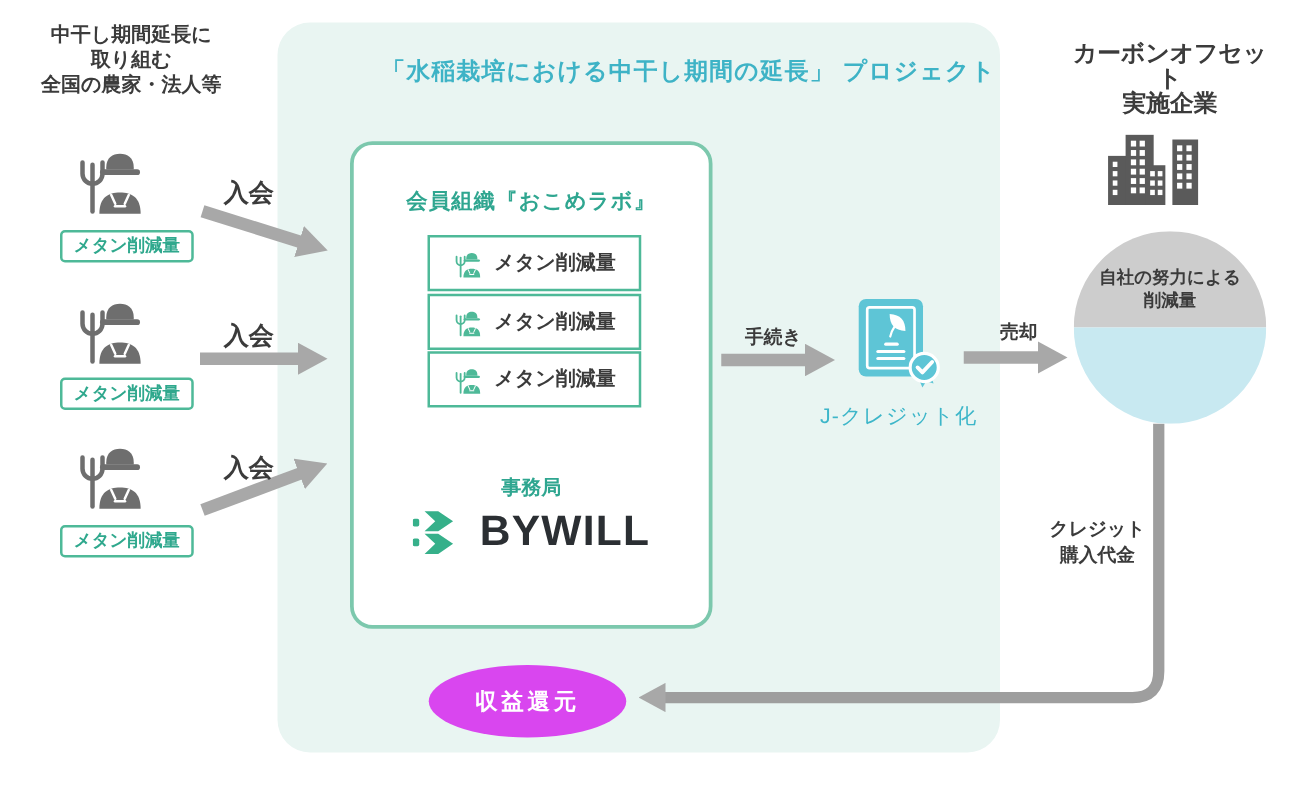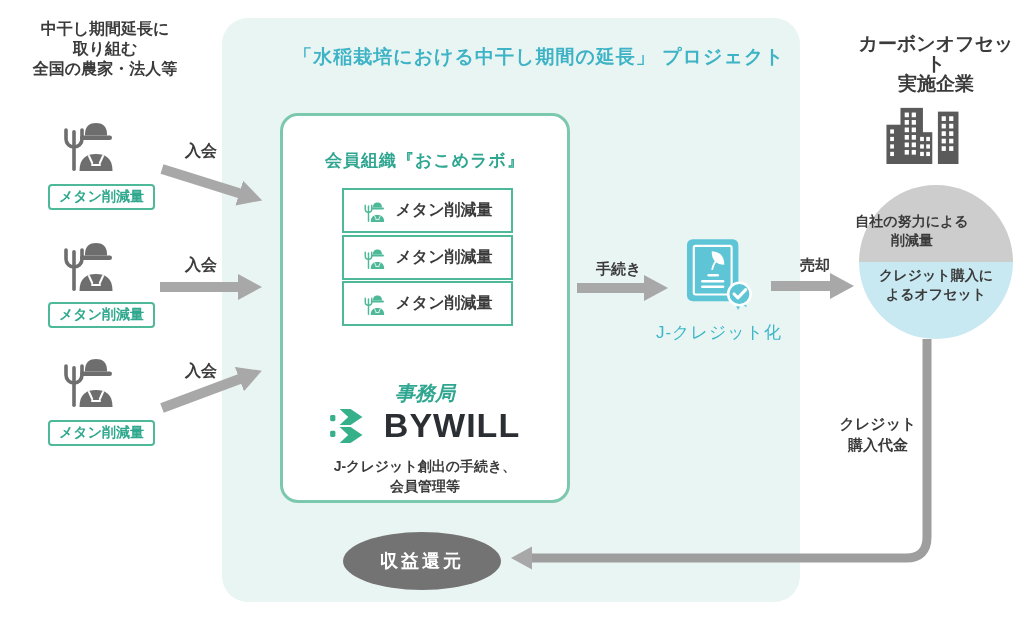--- a/index.html
+++ b/index.html
@@ -7,57 +7,57 @@
   #canvas{position:relative;width:1032px;height:632px;background:#fff;overflow:hidden;}
   .abs{position:absolute;}
   .pre{white-space:pre-line;}
   .center{text-align:center;}
 
   
   .group-header{left:15px;top:19px;width:180px;font-size:16px;line-height:20px;font-weight:bold;font-family:Liberation Serif, serif;}
   .farmer-lg{width:64px;height:64px;color:#6e6e6e;}
   .badge{left:48px;background:#fff;border:2px solid #4eb998;border-radius:4px;
          padding:2px 9px;font-size:14px;font-weight:bold;color:#2fa88d;white-space:nowrap;}
-  .join-label{font-size:16px;font-weight:bold;width:44px;text-align:center;}
+  .join-label{font-size:20px;font-weight:bold;width:44px;}
 
   
   .panel{left:222px;top:18px;width:578px;height:584px;background:#e9f5f2;border-radius:26px;}
-  .panel-title{left:208px;top:44px;width:578px;font-size:19px;font-weight:bold;color:#3eb3c6;letter-spacing:1px;padding-left:42px;}
+  .panel-title{left:220px;top:44px;width:578px;font-size:19px;font-weight:bold;color:#3eb3c6;letter-spacing:1px;padding-left:42px;}
 
   
   .member-box{left:280px;top:113px;width:290px;height:390px;background:#fff;
               border:3px solid #7cc8ad;border-radius:18px;box-sizing:border-box;}
   .member-heading{left:280px;top:138px;width:290px;font-size:17px;font-weight:bold;color:#2fa690;letter-spacing:1px;margin-top:11px;}
   .m-row{left:342px;width:171px;height:45px;background:#fff;border:2px solid #4eb998;box-sizing:border-box;
          display:flex;align-items:center;justify-content:center;gap:7px;}
   .m-row .txt{font-size:16px;font-weight:bold;color:#3b3b3b;}
   .farmer-sm{width:26px;height:26px;color:#4eb998;flex:0 0 auto;}
-  .secretariat{left:280px;top:380px;width:290px;font-size:20px;font-weight:bold;color:#2fa690;font-style:italic;}
+  .secretariat{left:280px;top:380px;width:290px;font-size:16px;font-weight:bold;color:#2fa690;}
   .logo-row{left:280px;top:406px;width:290px;display:flex;align-items:center;justify-content:center;gap:10px;}
   .logo-mark{width:44px;height:38px;}
   .logo-text{font-size:34px;font-weight:bold;color:#2b2f33;letter-spacing:1px;}
   .member-desc{left:280px;top:456px;width:290px;font-size:14px;line-height:20px;font-weight:bold;}
 
   
   .flow-label{font-size:15px;font-weight:bold;text-align:left;}
   .cert-icon{left:686px;top:238px;width:66px;height:78px;}
   .jcredit-label{left:644px;top:321px;width:150px;font-size:17px;font-weight:normal;color:#3db6c9;letter-spacing:1px;}
 
   
   .company-header{left:850px;top:34px;width:172px;font-size:19px;line-height:20px;font-weight:bold;}
   .buildings{left:884px;top:106px;width:76px;height:58px;color:#5a5a5a;}
   .split-circle{left:859px;top:185px;width:154px;height:154px;border-radius:50%;overflow:hidden;}
   .half-top{width:100%;height:50%;background:#cdcdcd;}
   .half-bottom{width:100%;height:50%;background:#c8e9f1;}
-  .circle-text-top{left:837px;top:212px;width:150px;font-size:14px;line-height:19px;font-weight:bold;}
+  .circle-text-top{left:861px;top:212px;width:150px;font-size:14px;line-height:19px;font-weight:bold;}
   .circle-text-bottom{left:861px;top:266px;width:150px;font-size:14px;line-height:19px;font-weight:bold;}
   .payment-label{left:826px;top:413px;width:104px;font-size:15px;line-height:21px;font-weight:bold;}
 
   
-  .profit-ellipse{left:343px;top:532px;width:158px;height:58px;border-radius:50%;background:#737373;
+  .profit-ellipse{left:343px;top:532px;width:158px;height:58px;border-radius:50%;background:#d946ef;
                   display:flex;align-items:center;justify-content:center;}
   .profit-ellipse span{color:#fff;font-size:18px;font-weight:bold;letter-spacing:3px;}
 
   .arrow-layer{left:0;top:0;width:1032px;height:632px;pointer-events:none;}
 </style>
 </head>
 <body>
 
 <div id="canvas">
 
@@ -200,44 +200,40 @@
     <span class="txt">メタン削減量</span>
   </div>
 
   <div class="abs secretariat center">事務局</div>
   <div class="abs logo-row">
     <svg class="logo-mark">
         <use href="#sym-bywill-mark"></use>
       </svg>
     <span class="logo-text">BYWILL</span>
   </div>
-  <div class="abs member-desc center pre">J-クレジット創出の手続き、
-会員管理等</div>
 
   <div class="abs flow-label" style="left:596px;top:260px;width:50px">手続き</div>
   <svg class="abs cert-icon">
       <use href="#sym-certificate"></use>
     </svg>
   <div class="abs jcredit-label center">J-クレジット化</div>
   <div class="abs flow-label" style="left:800px;top:256px;width:50px">売却</div>
 
   <div class="abs company-header center pre">カーボンオフセット
 実施企業</div>
   <svg class="abs buildings">
       <use href="#sym-buildings"></use>
     </svg>
 
   <div class="abs split-circle">
     <div class="half-top"></div>
     <div class="half-bottom"></div>
   </div>
   <div class="abs circle-text-top center pre">自社の努力による
 削減量</div>
-  <div class="abs circle-text-bottom center pre">クレジット購入に
-よるオフセット</div>
 
   <div class="abs payment-label center pre">クレジット
 購入代金</div>
 
   <div class="abs profit-ellipse">
     <span>収益還元</span>
   </div>
 
 </div>
 

